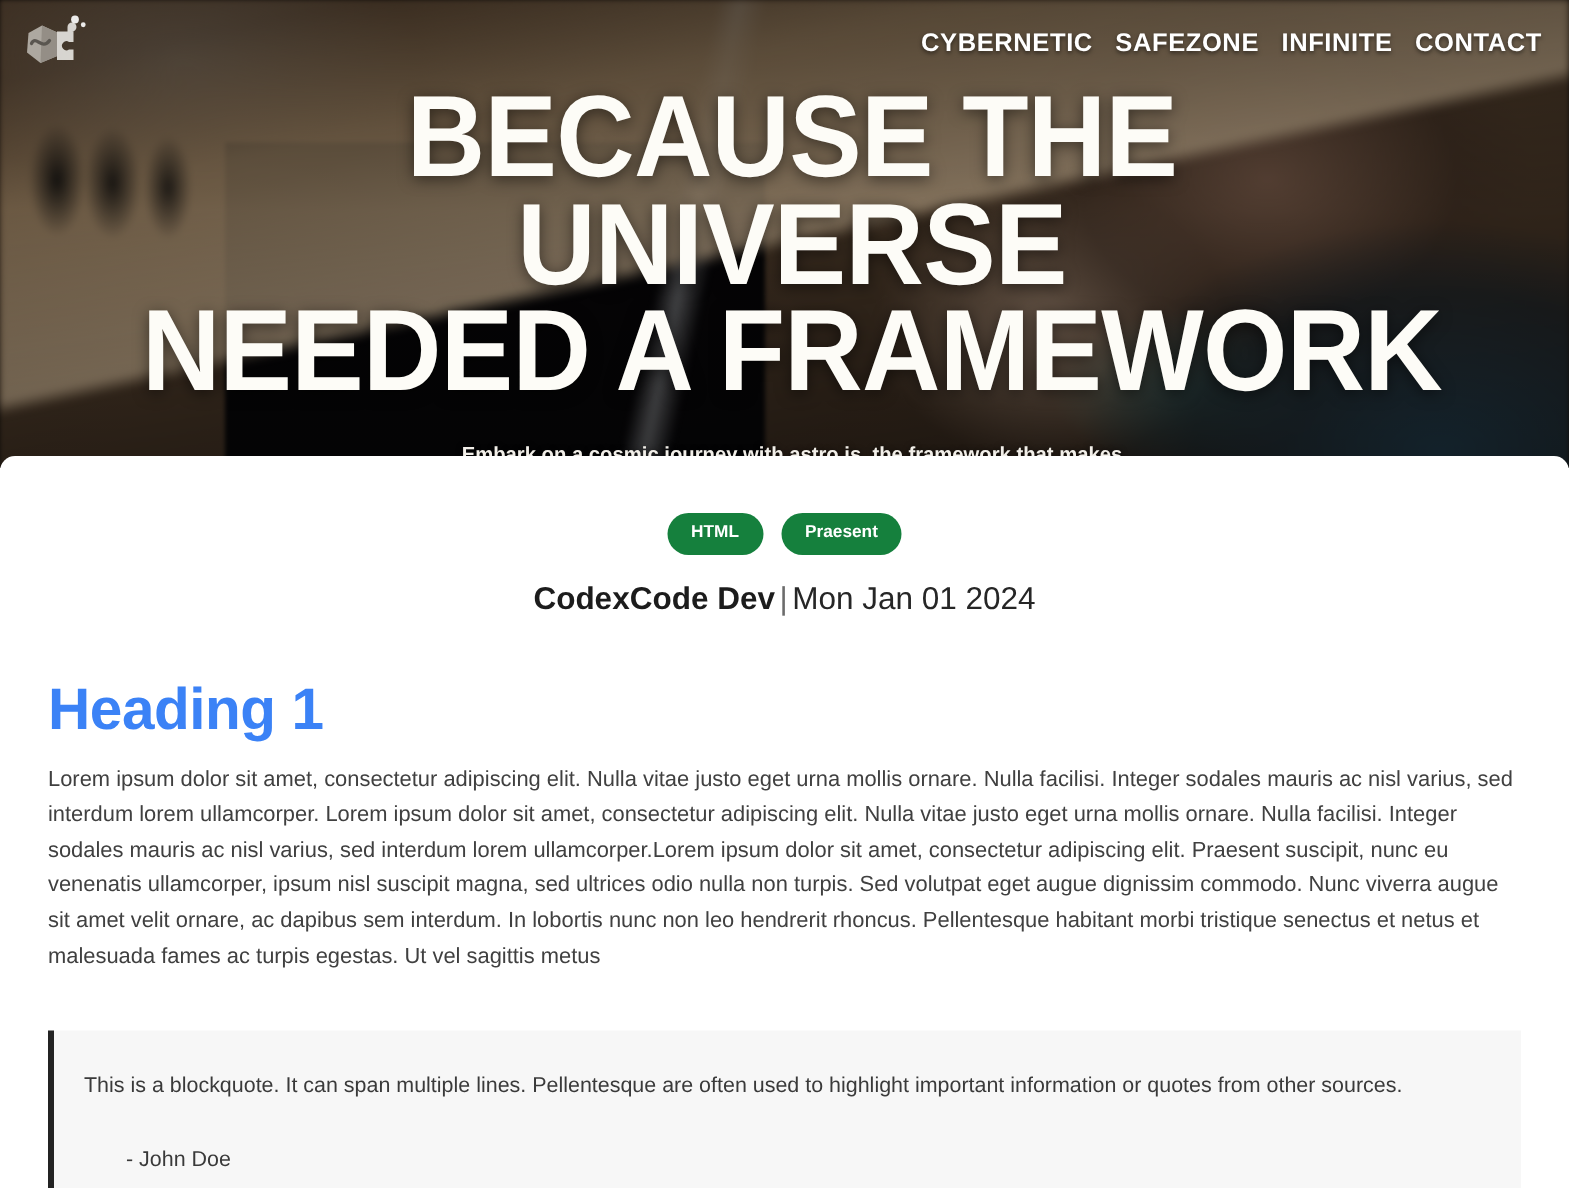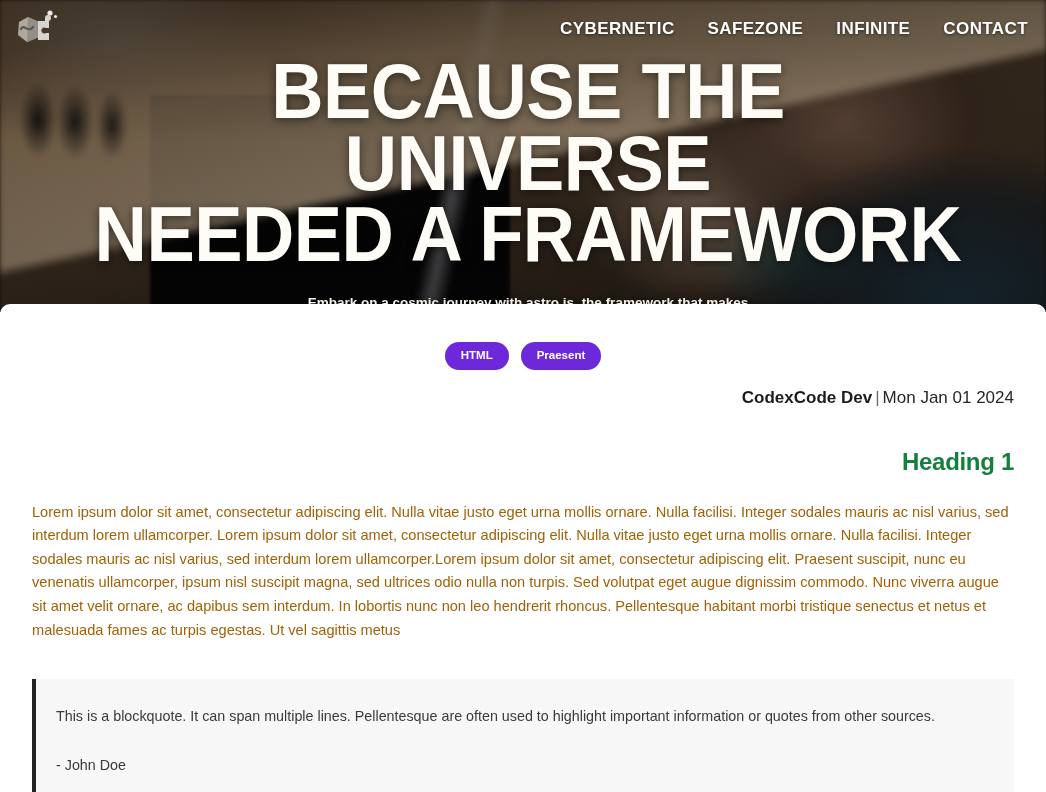--- a/index.html
+++ b/index.html
@@ -66,21 +66,21 @@
   
   .navbar {
     position:absolute; top:0; left:0; right:0; height:58px;
     display:flex; align-items:center;
     padding:0 16px 0 14px;
     z-index:6;
   }
   .logo { width:44px; height:40px; display:block; flex:0 0 auto; }
   .nav-links {
     margin-left:auto;
-    display:flex; align-items:center; gap:33px;
+    display:flex; align-items:center; gap:15px;
     padding-right:2px;
   }
   .nav-link {
     color:#ffffff;
     font-size:17px;
     font-weight:bold;
     letter-spacing:.4px;
     text-transform:uppercase;
     text-decoration:none;
     cursor:pointer;
@@ -125,69 +125,68 @@
     z-index:8;
     min-height:490px;
     padding:0 32px;
   }
 
   .tags {
     display:flex; justify-content:center; gap:12px;
     padding-top:38px;
   }
   .tag {
-    background:#6d28d9;
+    background:#15803d;
     color:#ffffff;
     font-size:11.5px;
     font-weight:bold;
     border-radius:999px;
     padding:8px 16px;
     cursor:pointer;
     line-height:1;
   }
 
   .byline {
-    text-align:right;
+    text-align:center;
     margin-top:18px;
-    font-size:17px;
+    font-size:21px;
     color:#1c1c1c;
   }
   .byline .author { font-weight:bold; }
   .byline .sep { color:#6b6b6b; padding:0 3px; }
   .byline .date { color:#262626; }
 
   .article { padding:0 0 0 0; }
 
   .h1 {
-    font-size:24px;
-    font-weight:bold;
-    color:#15803d;
+    font-size:39px;
+    font-weight:bold;
+    color:#3b82f6;
     margin-top:40px;
     letter-spacing:-0.3px;
-    text-align:right;
   }
 
   .para {
-    margin-top:25px;
+    margin-top:13px;
     font-size:14.6px;
     line-height:1.62;
-    color:#a16207;
+    color:#404040;
     text-align:left;
   }
 
   .blockquote {
     margin-top:37px;
     background:#f7f7f7;
     border-left:4px solid #232323;
     padding:26px 26px 42px 20px;
     color:#3a3a3a;
     font-size:14.3px;
     line-height:1.6;
   }
-  .blockquote .attrib { margin-top:26px; }
+  .blockquote .attrib { margin-top:26px;margin-left:28px; }
 </style>
 </head>
 <body>
 
 <div class="hero">
   <div class="hero-photo"></div>
   <div class="hero-photo2"></div>
   <div class="hero-tint"></div>
 
   <div class="navbar">

